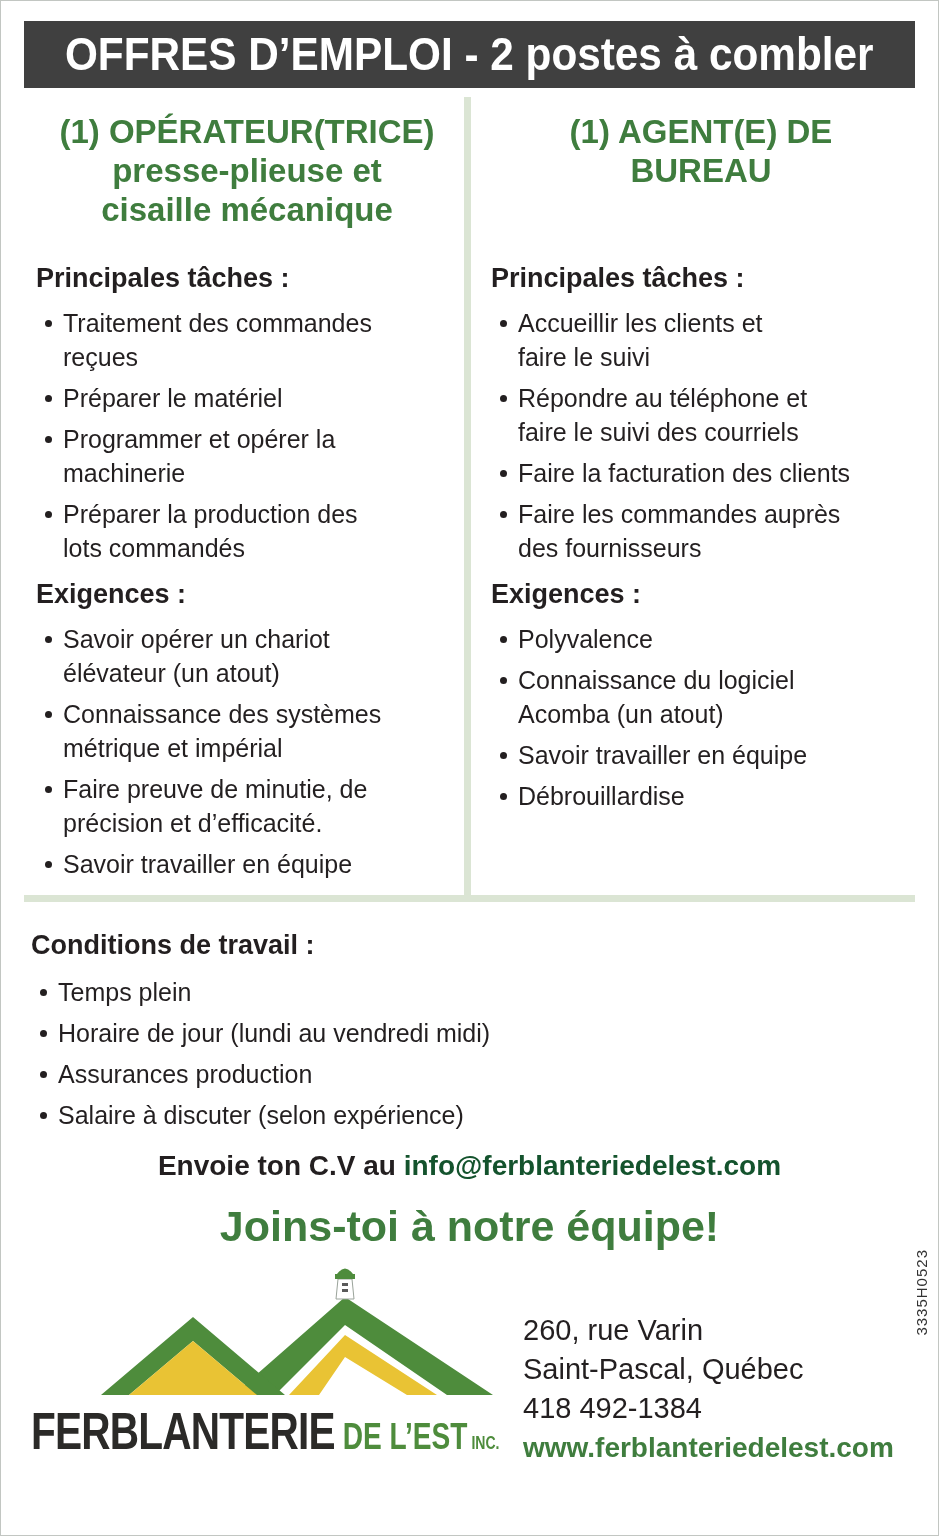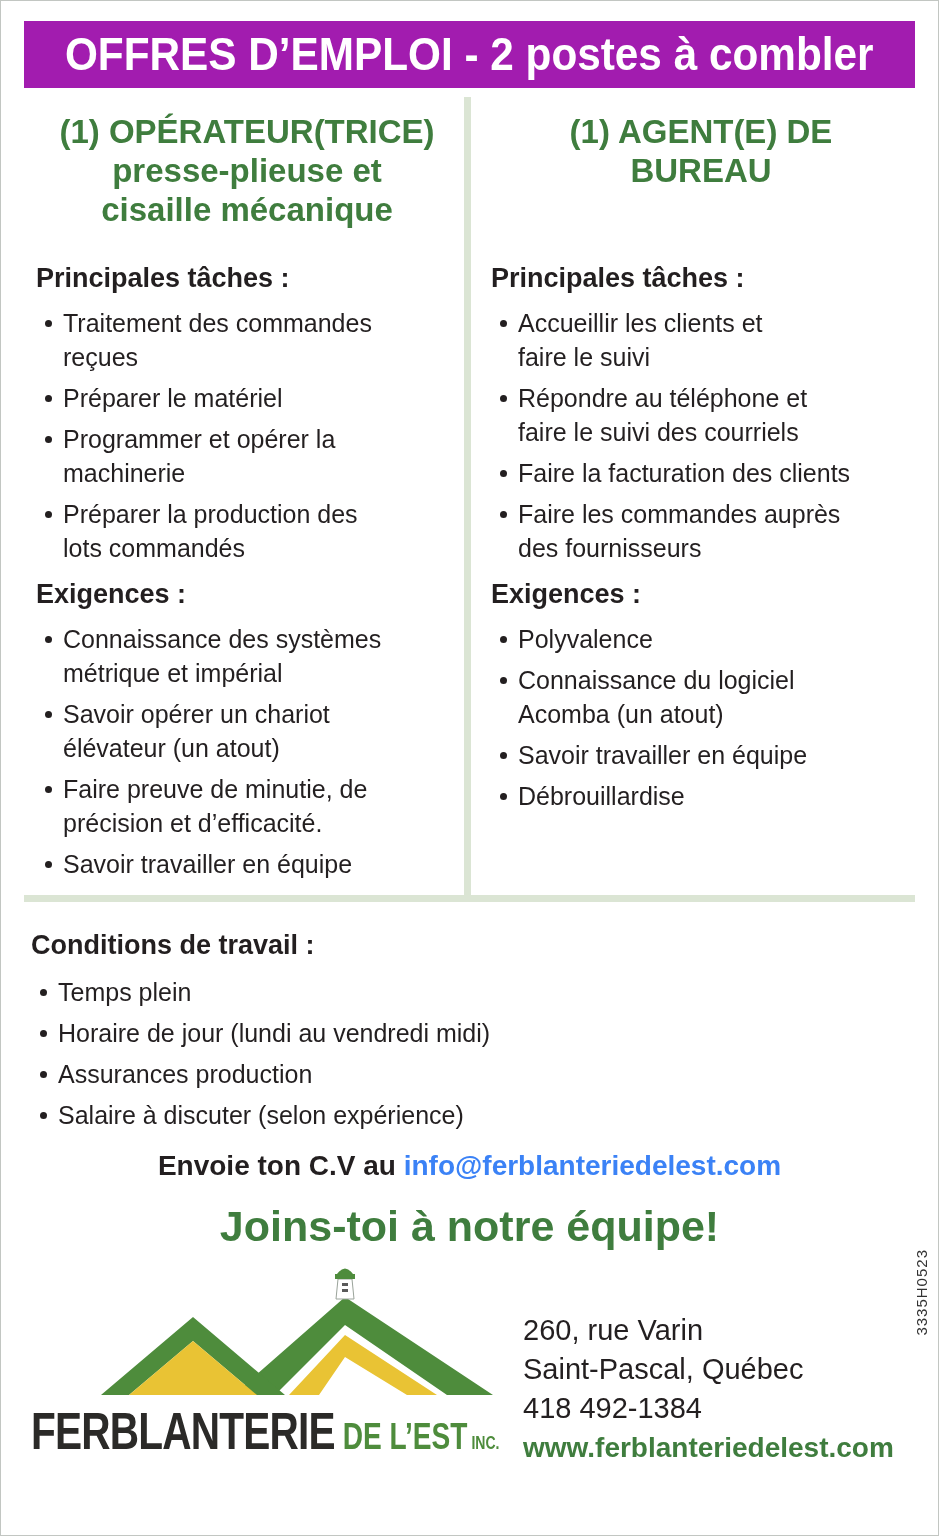--- a/index.html
+++ b/index.html
@@ -4,21 +4,21 @@
 <style>
   * { box-sizing: border-box; }
   html, body { margin: 0; padding: 0; background: #e8e8e8; }
   .page {
     width: 939px; height: 1536px; margin: 0 auto;
     background: #ffffff; border: 1px solid #c2c6c2;
     font-family: "Liberation Sans", sans-serif; color: #231f20;
     position: relative; overflow: hidden;
   }
   .header-bar {
-    margin: 20px 23px 0; background: #a21caf; height: 67px;
+    margin: 20px 23px 0; background: #404040; height: 67px;
     display: flex; align-items: center; justify-content: center;
   }
   .header-title {
     color: #ffffff; font-weight: bold; font-size: 47px; line-height: 1;
     display: inline-block; transform: scaleX(0.9); white-space: nowrap; padding-bottom: 3px;
   }
   .columns { display: flex; margin: 9px 27px 0; height: 798px; }
   .col-left  { width: 436px; padding: 0 6px 0 8px; }
   .divider-v { width: 7px; background: #dbe5d4; }
   .col-right { flex: 1; padding-left: 20px; }
@@ -34,21 +34,21 @@
     margin-bottom: 7px; white-space: pre-line;
   }
   .bullets li::before {
     content: ""; position: absolute; left: 9px; top: 14px;
     width: 7px; height: 7px; border-radius: 50%; background: #231f20;
   }
   .divider-h { height: 7px; background: #dbe5d4; margin: 0 23px; }
   .conditions { margin: 28px 23px 0 30px; }
   .conditions .sec-heading { margin-bottom: 14px; }
   .apply-line { text-align: center; font-size: 28px; font-weight: bold; margin: 18px 0 0; }
-  .apply-line .email { color: #3b82f6; text-decoration: none; }
+  .apply-line .email { color: #14532d; text-decoration: none; }
   .tagline { text-align: center; color: #3f7d3e; font-size: 43px; font-weight: bold; margin: 20px 0 0; }
   .footer { display: flex; margin: 14px 23px 0 30px; }
   .logo-block { width: 480px; flex: 0 0 auto; }
   .logo-art { display: block; margin-left: 62px; }
   .logo-text {
     display: flex; align-items: baseline; margin-top: 4px;
     transform: scaleX(0.78); transform-origin: left bottom; white-space: nowrap;
   }
   .logo-main { font-size: 52px; font-weight: bold; color: #2b2a28; letter-spacing: -1px; }
   .logo-sub  { font-size: 36px; font-weight: bold; color: #4e8c3c; margin-left: 10px; }
@@ -81,24 +81,24 @@
         <li>Traitement des commandes
 reçues</li>
         <li>Préparer le matériel</li>
         <li>Programmer et opérer la
 machinerie</li>
         <li>Préparer la production des
 lots commandés</li>
       </ul>
       <h3 class="sec-heading">Exigences :</h3>
       <ul class="bullets">
+        <li>Savoir opérer un chariot
+élévateur (un atout)</li>
         <li>Connaissance des systèmes
 métrique et impérial</li>
-        <li>Savoir opérer un chariot
-élévateur (un atout)</li>
         <li>Faire preuve de minutie, de
 précision et d’efficacité.</li>
         <li>Savoir travailler en équipe</li>
       </ul>
     </section>
 
     <div class="divider-v"></div>
 
     <section class="col-right">
       <h2 class="col-title">(1) AGENT(E) DE

